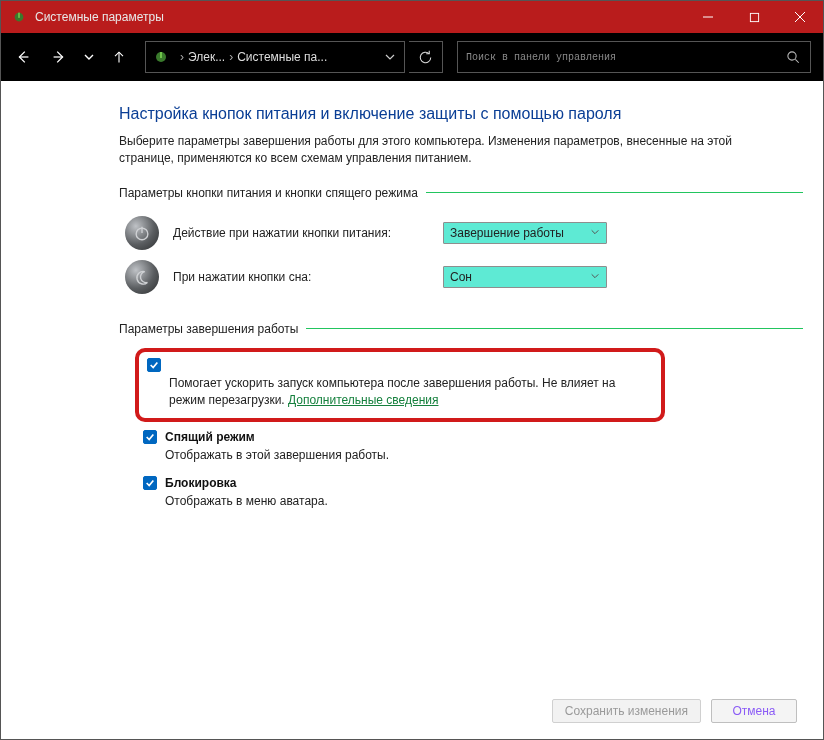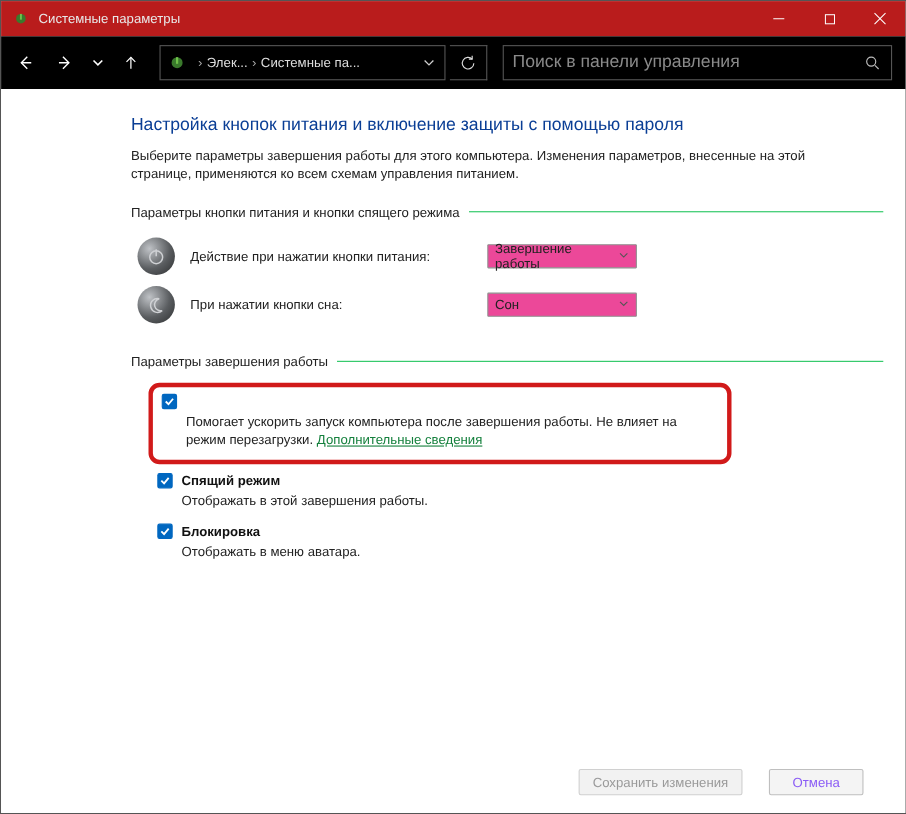--- a/index.html
+++ b/index.html
@@ -15,47 +15,47 @@
   .navbar{height:48px;background:#000;display:flex;align-items:center;padding:0 6px;gap:4px;}
   .nav-arrow{width:32px;height:32px;display:flex;align-items:center;justify-content:center;color:#fff;}
   .nav-arrow svg{stroke:#fff;stroke-width:1.4;fill:none;}
   .addrbar{flex:0 0 260px;height:32px;border:1px solid #555;background:#000;display:flex;align-items:center;color:#ddd;font-size:12px;padding-left:4px;margin-left:6px;}
   .addrbar .aicon{width:22px;height:22px;display:flex;align-items:center;justify-content:center;margin-right:4px;}
   .addrbar .sep{margin:0 4px;color:#aaa;}
   .addrbar .crumb{white-space:nowrap;}
   .addrbar .chev{margin-left:auto;width:28px;height:30px;display:flex;align-items:center;justify-content:center;}
   .refresh{width:34px;height:32px;border:1px solid #555;border-left:none;display:flex;align-items:center;justify-content:center;}
   .searchbar{flex:1;height:32px;border:1px solid #555;background:#000;display:flex;align-items:center;margin-left:10px;margin-right:6px;}
-  .searchbar input{flex:1;background:transparent;border:none;color:#ccc;font-size:16px;padding:0 8px;outline:none;}
+  .searchbar input{flex:1;background:transparent;border:none;color:#ccc;font-size:10px;padding:0 8px;outline:none;font-family:Liberation Mono, monospace;}
   .searchbar input::placeholder{color:#8a8a8a;}
   .searchbar .sicon{width:34px;height:30px;display:flex;align-items:center;justify-content:center;}
   
   .content{flex:1;background:#fff;overflow:hidden;padding:20px 20px 0 118px;font-size:12px;color:#222;}
   h1{font-size:16px;font-weight:400;color:#0a3e95;margin:4px 0 10px;}
   .intro{font-size:12px;color:#222;line-height:1.45;margin-bottom:18px;max-width:620px;}
   fieldset{border:none;border-top:1px solid #22c55e;padding:10px 0 4px 0;margin:0 0 14px 0;}
   fieldset>legend{font-size:12px;color:#222;padding-right:8px;}
   .row{display:flex;align-items:center;margin:6px 0 10px 6px;gap:14px;}
   .pwr-icon{width:34px;height:34px;border-radius:50%;background:radial-gradient(circle at 32% 30%,#bfc2c6 0%,#5a5d60 55%,#2b2d2e 100%);display:flex;align-items:center;justify-content:center;}
   .pwr-icon svg{stroke:#cfd1d4;stroke-width:1.5;fill:none;}
   .row-label{width:256px;font-size:12px;color:#222;}
-  .select{width:136px;height:22px;border:1px solid #8e8e8e;background:#ec4899;display:flex;align-items:center;justify-content:space-between;padding:0 6px;font-size:12px;color:#222;border-radius:1px;}
+  .select{width:164px;height:22px;border:1px solid #8e8e8e;background:#5eead4;display:flex;align-items:center;justify-content:space-between;padding:0 6px;font-size:12px;color:#222;border-radius:1px;}
   .select .sval{}
   .select .schev svg{stroke:#555;stroke-width:1.2;fill:none;}
   .optlist{margin-left:16px;}
   .opt{padding:4px 8px 8px 8px;}
   .opt-top{display:flex;align-items:center;gap:8px;}
   .cb{width:14px;height:14px;border:1px solid #0067c0;border-radius:2px;background:#0067c0;display:flex;align-items:center;justify-content:center;flex:0 0 14px;}
   .cb svg{stroke:#fff;stroke-width:2;fill:none;}
   .opt-label{font-weight:700;font-size:12px;color:#111;}
   .opt-desc{font-size:12px;color:#222;margin:3px 0 0 22px;line-height:1.4;}
   .link{color:#15803d;text-decoration:underline;cursor:pointer;}
   .highlight{border:4px solid #d11a1a;border-radius:10px;padding:6px 10px 10px 8px;margin:2px 0 4px 0;max-width:530px;}
   
-  .footer{position:absolute;bottom:16px;right:38px;display:flex;gap:24px;}
+  .footer{position:absolute;bottom:16px;right:26px;display:flex;gap:10px;}
   .btn{min-width:136px;height:24px;border:1px solid #bfbfbf;background:#f4f4f4;font-size:12px;color:#8b5cf6;display:flex;align-items:center;justify-content:center;border-radius:2px;padding:0 12px;}
   .btn.disabled{color:#9a9a9a;border-color:#d0d0d0;background:#f2f2f2;}
   .btn.cancel{min-width:86px;}
 </style>
 </head>
 <body>
 
 <div class="window">
 
   <div class="titlebar">

